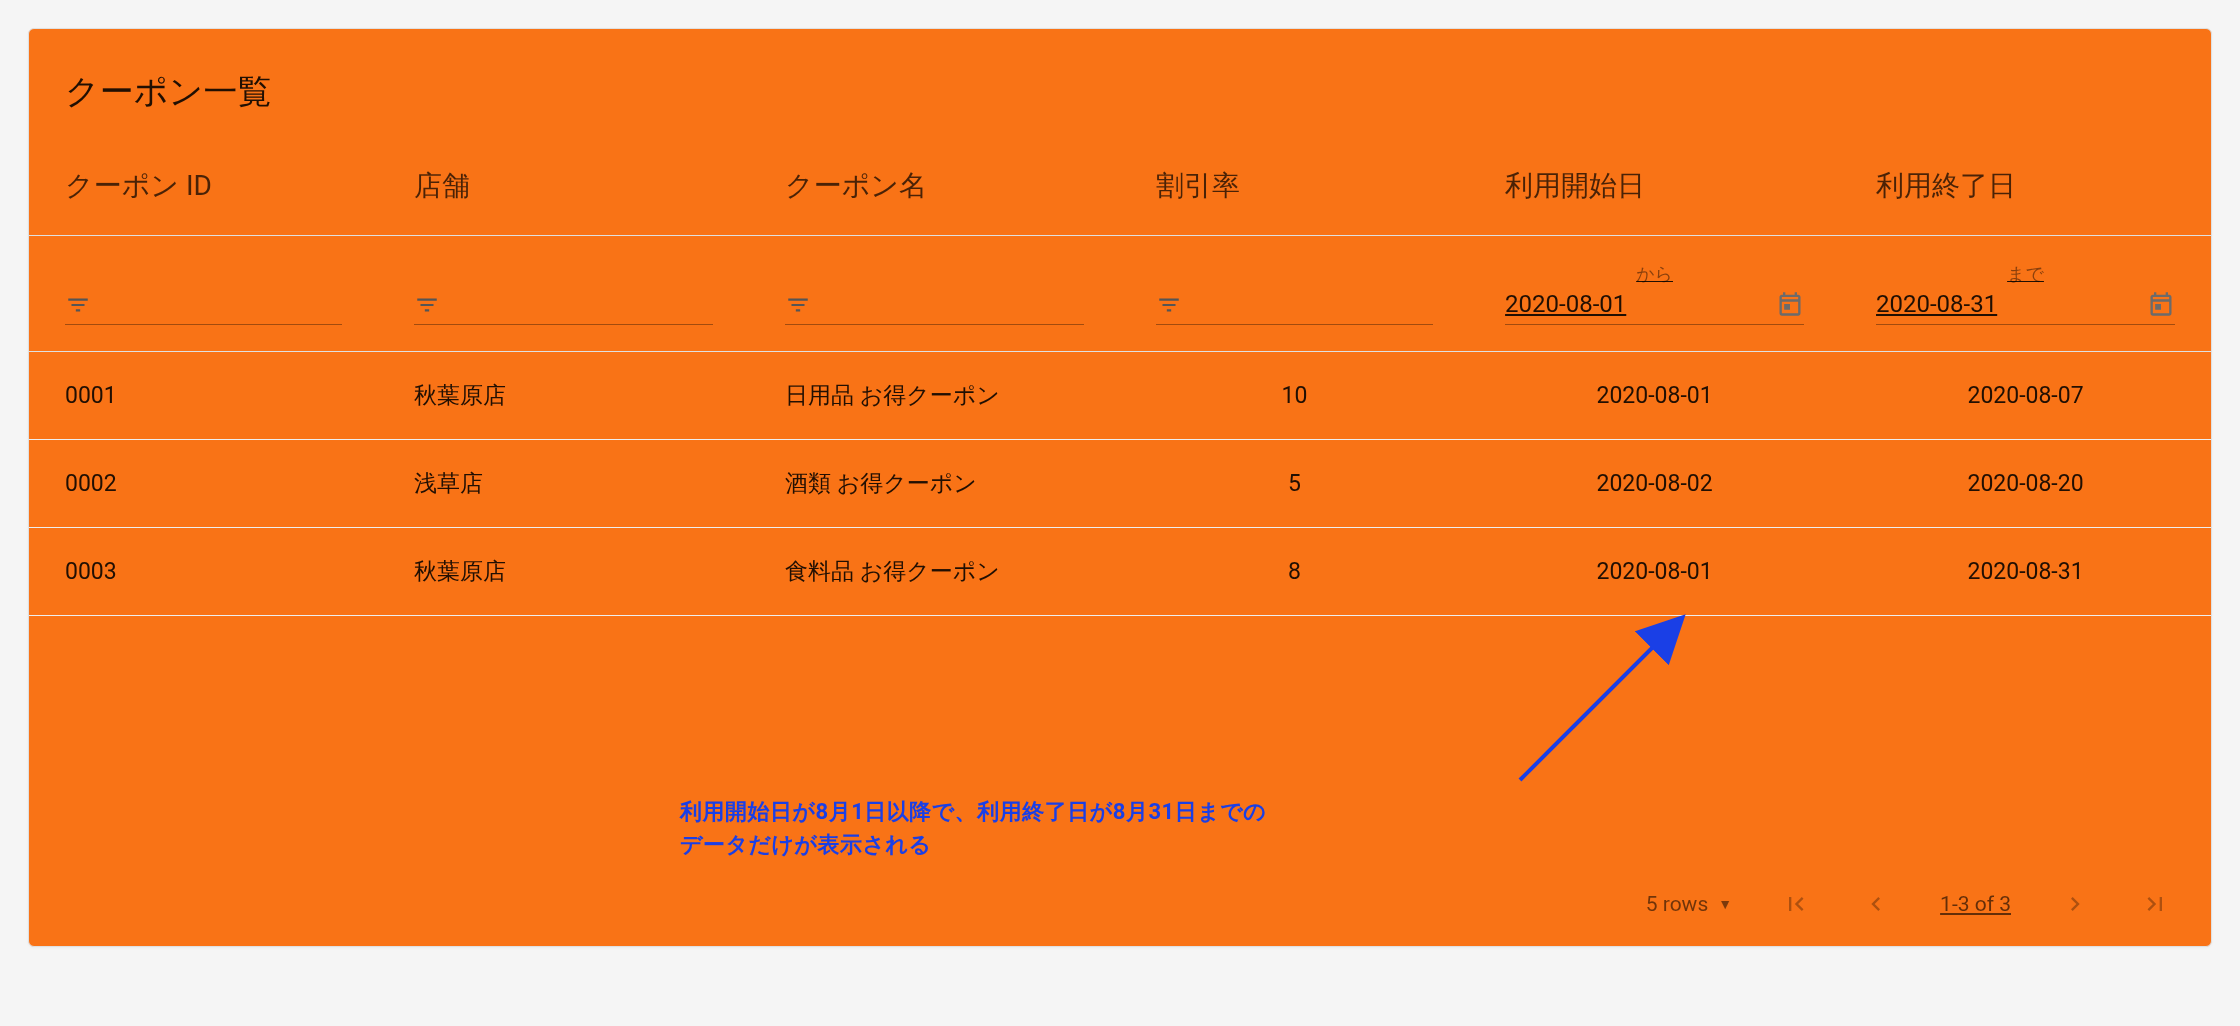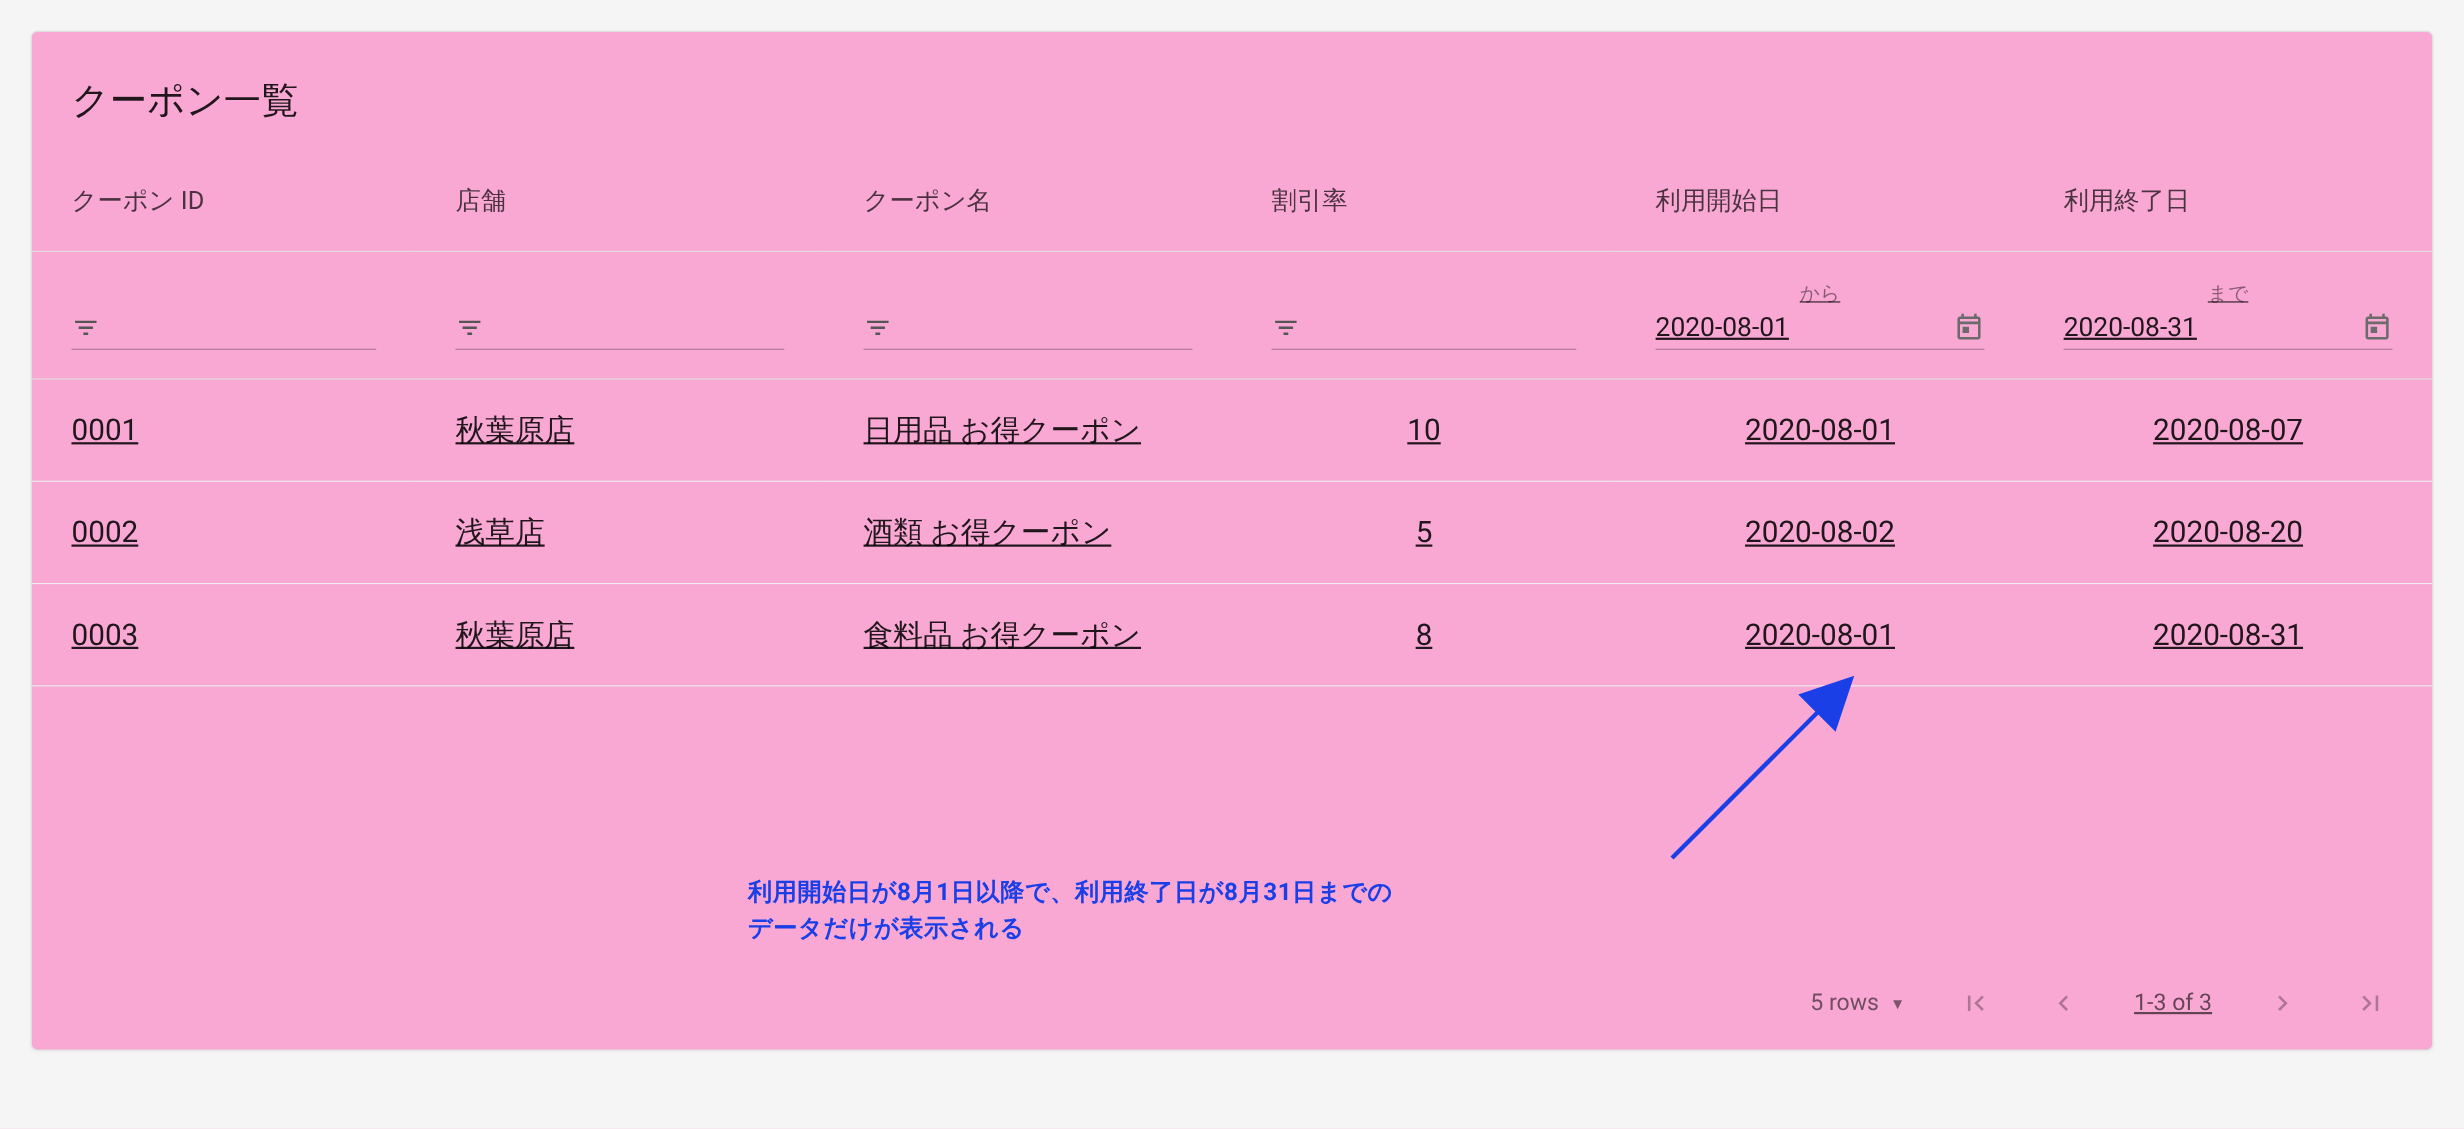--- a/index.html
+++ b/index.html
@@ -7,41 +7,41 @@
     width: 2240px;
     height: 1026px;
     font-family: -apple-system, BlinkMacSystemFont, "Segoe UI", Roboto, "Helvetica Neue", Arial, "Hiragino Kaku Gothic ProN", "Hiragino Sans", Meiryo, sans-serif;
     background: #f5f5f5;
     color: rgba(0,0,0,0.87);
   }
   .page {
     padding: 28px;
   }
   .card {
-    background: #f9a8d4;
+    background: #f97316;
     border: 1px solid #e0e0e0;
     border-radius: 6px;
     box-shadow: 0 1px 3px rgba(0,0,0,0.04);
     overflow: hidden;
   }
   .card-title {
     font-size: 34px;
     font-weight: 400;
     padding: 40px 36px 30px 36px;
     color: rgba(0,0,0,0.87);
   }
   table.data-table {
     width: 100%;
     border-collapse: collapse;
     table-layout: fixed;
   }
   thead.header-row th {
     text-align: left;
     font-weight: 400;
-    font-size: 23px;
+    font-size: 28px;
     color: rgba(0,0,0,0.70);
     padding: 22px 36px 30px 36px;
     border-bottom: 1px solid #e0e0e0;
   }
   thead.filter-row th {
     padding: 26px 36px 26px 36px;
     border-bottom: 1px solid #e0e0e0;
     font-weight: 400;
     vertical-align: bottom;
     text-decoration: underline;
@@ -73,25 +73,24 @@
     justify-content: space-between;
     border-bottom: 1px solid rgba(0,0,0,0.35);
     padding-bottom: 6px;
   }
   .date-value {
     font-size: 24px;
     color: rgba(0,0,0,0.87);
   }
   .cal-ic svg { width: 28px; height: 28px; fill: #6b6b6b; display:block; }
   tbody td {
-    font-size: 27px;
+    font-size: 23px;
     padding: 28px 36px;
     border-bottom: 1px solid #eeeeee;
     color: rgba(0,0,0,0.87);
-    text-decoration: underline;
   }
   tbody tr:last-child td { border-bottom: 1px solid #eeeeee; }
   .col-discount, .col-start, .col-end { text-align: center; }
   .annotation-layer {
     position: absolute;
     left: 0; top: 0;
     width: 2240px;
     height: 1026px;
     pointer-events: none;
   }

